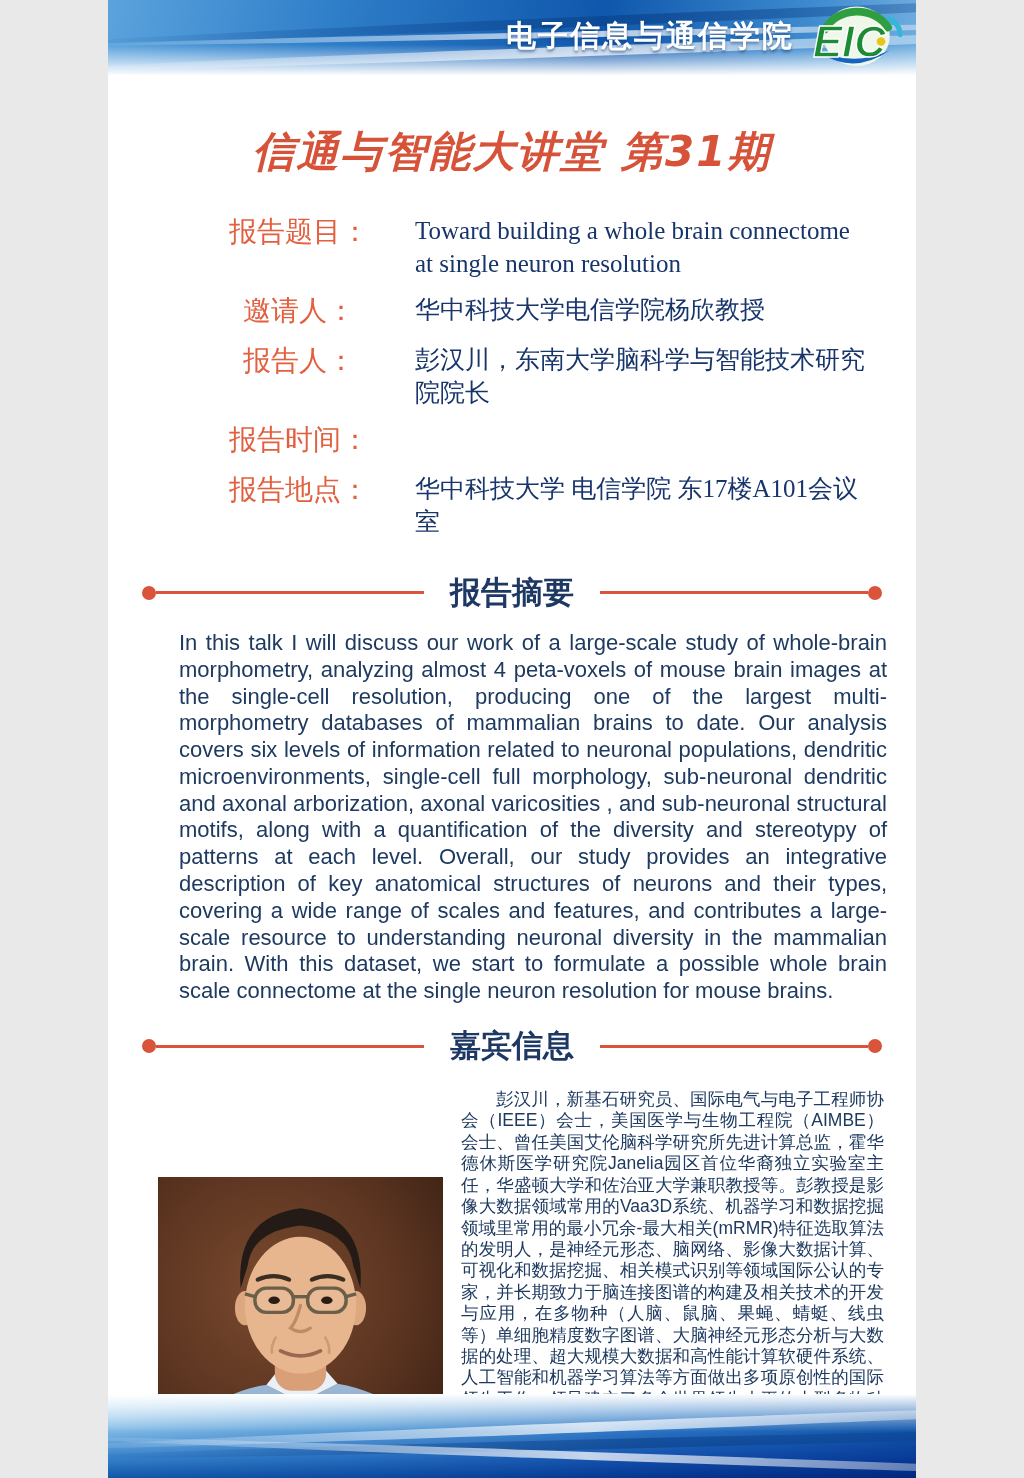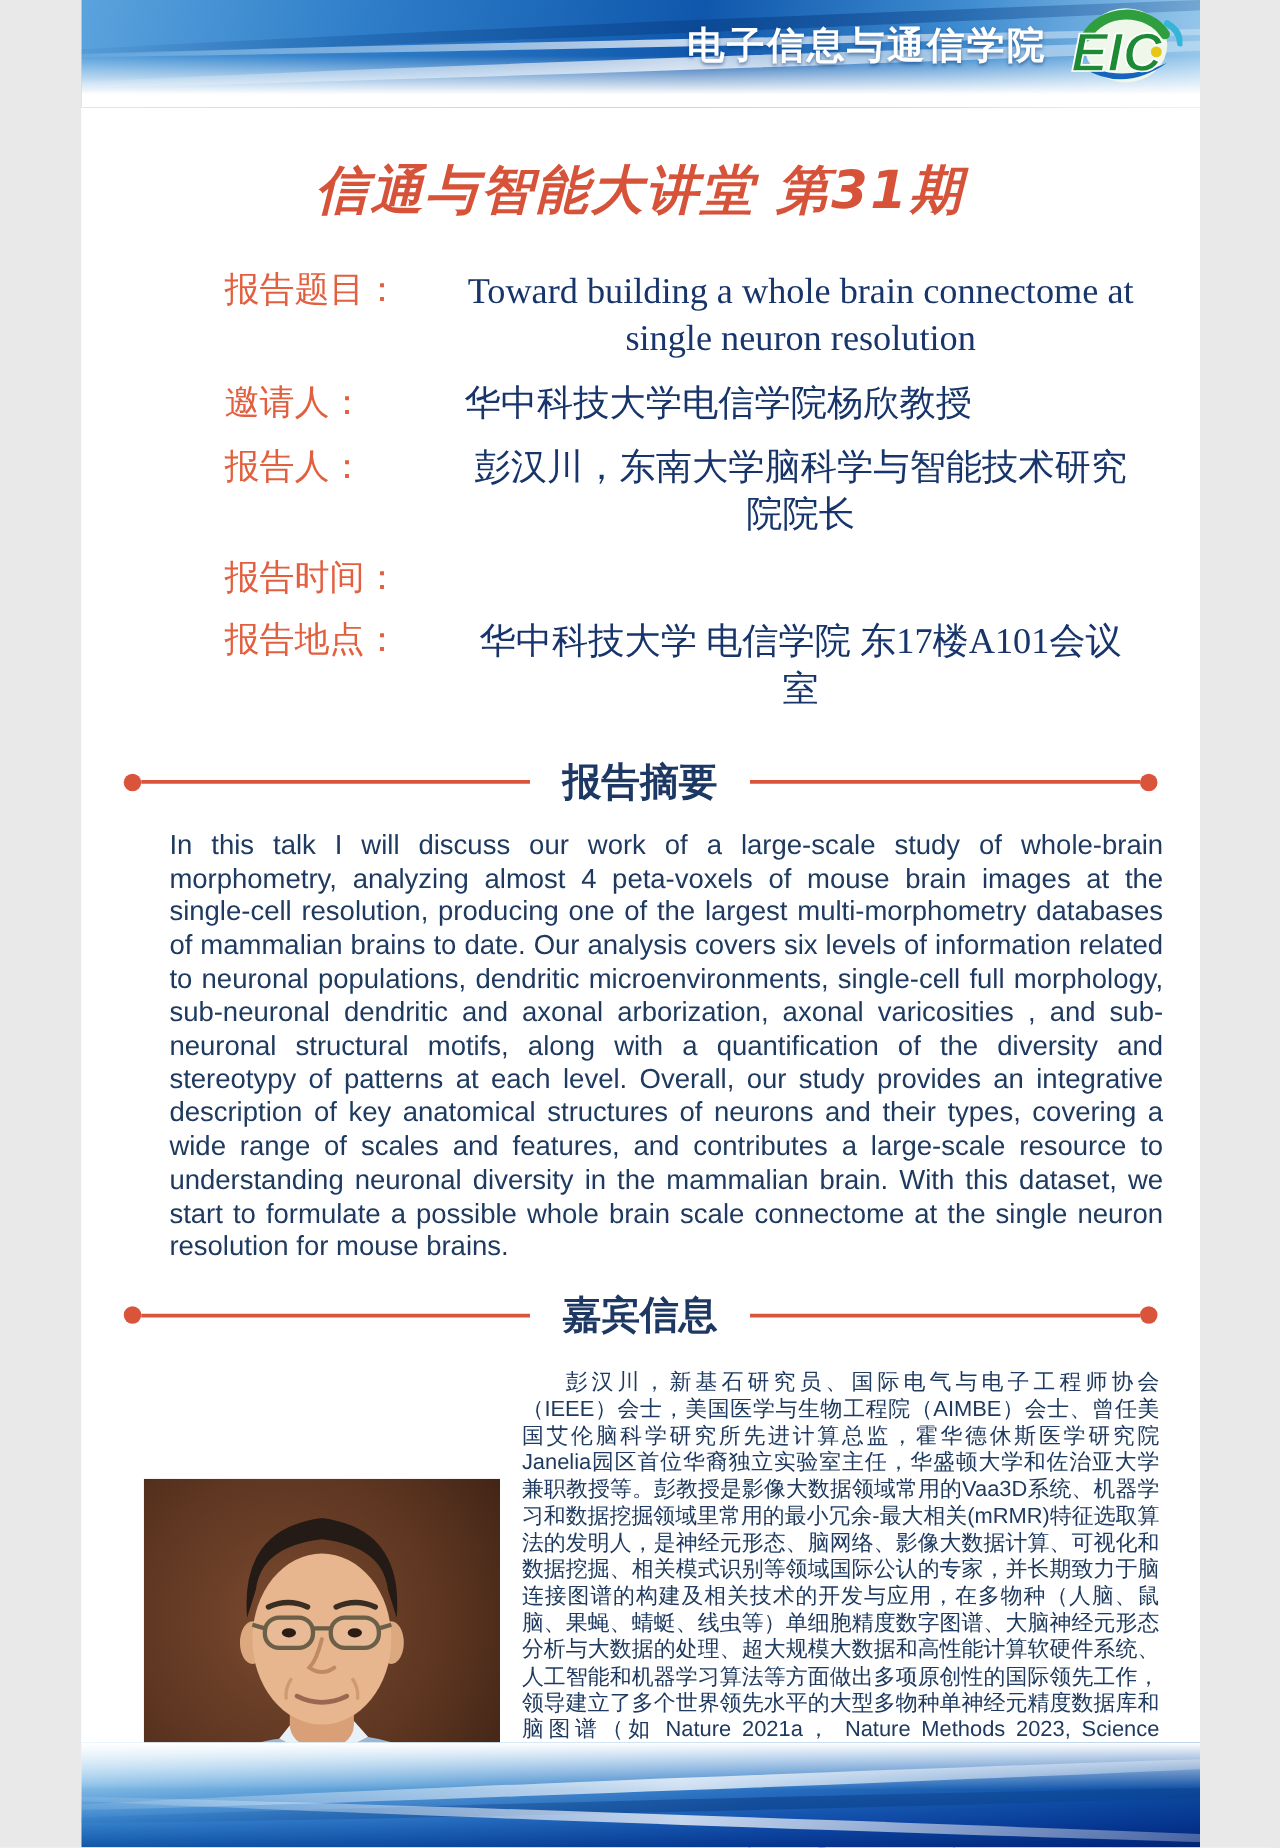--- a/index.html
+++ b/index.html
@@ -1,18 +1,18 @@
 <!DOCTYPE html>
 <html><head>
 <meta charset="utf-8">
 <style>
   * { margin:0; padding:0; box-sizing:border-box; }
   html,body { background:#e9e9e9; }
   .page {
-    position:relative; width:895px; height:1478px; margin:0 auto;
+    position:relative; width:808px; height:1478px; margin:0 auto;
     background:#ffffff; overflow:hidden;
     font-family:"Liberation Sans", sans-serif;
   }
 
   
   .banner { position:absolute; left:0; width:1024px; overflow:hidden; }
   .banner-top {
     top:0; height:86px;
     background:
       linear-gradient(to bottom, rgba(255,255,255,0) 0%, rgba(255,255,255,0) 52%, #ffffff 88%),
@@ -51,27 +51,27 @@
     margin-top:124px; text-align:center;
     font-size:42px; font-weight:bold; color:#d6533a; letter-spacing:2px;
     font-family:"DejaVu Sans", sans-serif;
     font-style:italic;
   }
 
   
   .info { margin:34px 50px 0 115px; }
   .info-row { display:flex; margin-bottom:13px; }
   .info-label {
-    width:152px; flex-shrink:0; text-align:left;
+    width:152px; flex-shrink:0; text-align:center;
     font-size:28px; color:#e2603f; line-height:1.32;
     font-family:"DejaVu Sans", sans-serif;
   }
   .info-value {
-    margin-left:40px; font-size:29px; color:#17356b; line-height:1.32;
-    font-family:"Liberation Serif", serif; max-width:670px;text-align:center;
+    margin-left:40px; font-size:25px; color:#17356b; line-height:1.32;
+    font-family:"Liberation Serif", serif; max-width:670px;
   }
 
   
   .sec-divider { display:flex; align-items:center; padding:0 34px; }
   .sec-abstract { margin-top:34px; }
   .sec-guest { margin-top:20px; }
   .dot { width:14px; height:14px; border-radius:50%; background:#d9543a; flex-shrink:0; }
   .dline { flex:1; height:3px; background:#d9543a; }
   .sec-title {
     margin:0 26px; font-size:31px; font-weight:bold; color:#1e3864;

